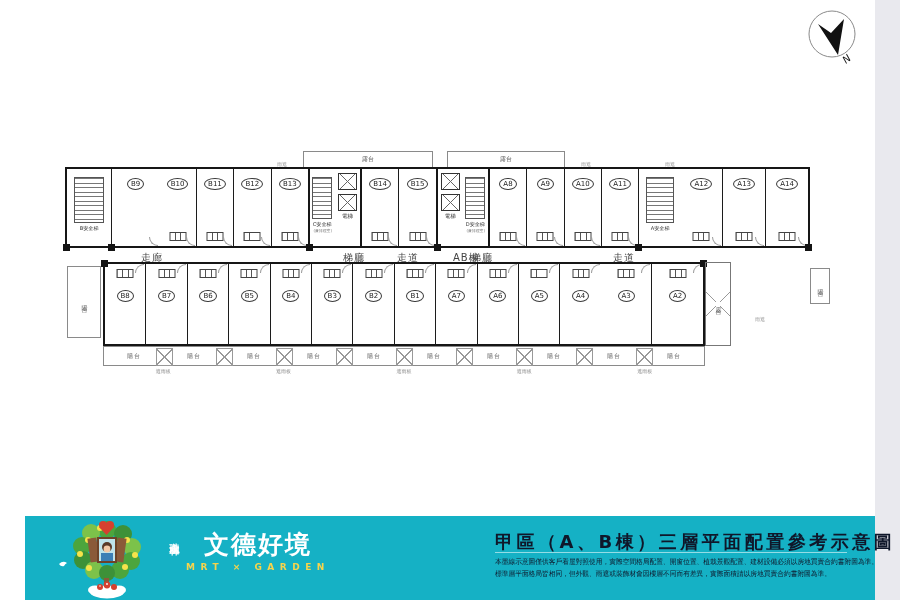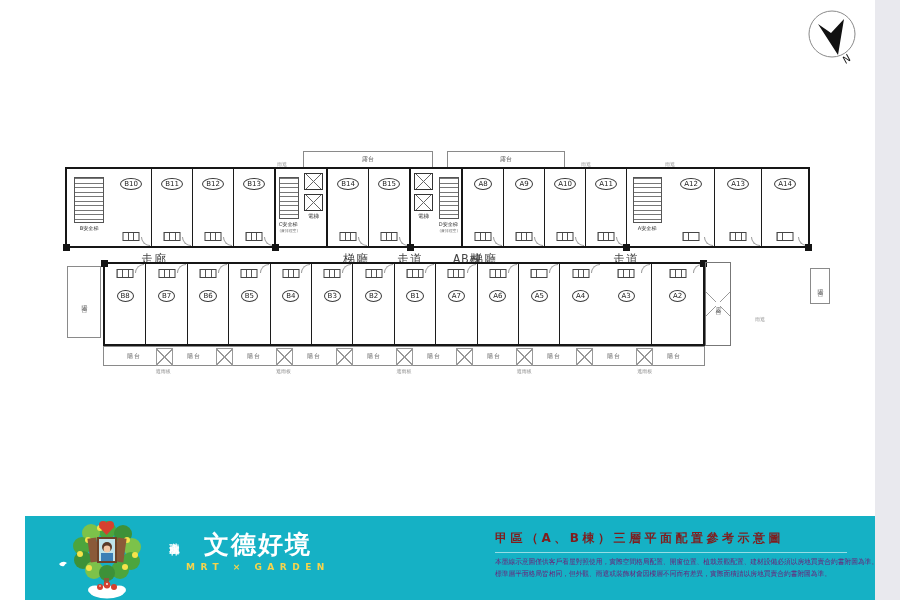--- a/index.html
+++ b/index.html
@@ -15,21 +15,21 @@
   .bump{position:absolute;height:16px;border:1px solid #8a8a8a;border-bottom:none;background:#fff;
         display:flex;align-items:center;justify-content:center;font-size:6px;color:#555;}
   .bump1{left:238px;top:1px;width:130px;}
   .bump2{left:382px;top:1px;width:118px;}
   .rain{position:absolute;font-size:5px;color:#999;}
 
   .top-strip{position:absolute;left:0;top:17px;width:745px;height:81px;border:2px solid #161616;
              background:#fff;display:flex;}
   .top-strip>div{position:relative;}
   .corridor{position:absolute;left:0;top:98px;width:745px;height:14px;}
-  .corridor span{position:absolute;top:3px;font-size:12px;color:#444;letter-spacing:1px;font-family:Liberation Mono, monospace;}
+  .corridor span{position:absolute;top:3px;font-size:10px;color:#444;letter-spacing:1px;}
   .bottom-strip{position:absolute;left:38px;top:112px;width:602px;height:84px;border:2px solid #161616;
                 background:#fff;display:flex;}
   .bottom-strip>div{position:relative;}
 
   .unit{flex:1;position:relative;border-left:1.4px solid #1c1c1c;display:flex;flex-direction:column;align-items:center;background:#fff;}
   .unit:first-of-type{border-left:none;}
   .circ{min-width:15px;height:12px;padding:0 3px;border:0.9px solid #3a3a3a;border-radius:50%;
         display:flex;align-items:center;justify-content:center;font-size:7px;color:#222;background:#fff;white-space:nowrap;}
   .top-strip .circ{margin-top:9px;}
   .bottom-strip .circ{margin-top:26px;}
@@ -85,23 +85,23 @@
   .canopy-row span{font-size:5px;color:#8d8d8d;}
 
   
   .footer{position:absolute;left:25px;top:516px;width:850px;height:84px;background:var(--teal,#15b1c5);}
   .logo{position:absolute;left:28px;top:2px;width:108px;height:82px;}
   .brand{position:absolute;left:142px;top:16px;display:flex;align-items:flex-start;}
   .brand-vert{writing-mode:vertical-rl;font-size:10px;font-weight:bold;color:#fff;letter-spacing:1px;margin:3px 5px 0 0;}
   .brand-main{display:flex;flex-direction:column;align-items:center;}
   .brand-name{font-size:25px;font-weight:bold;color:#fff;letter-spacing:2px;line-height:1.05;}
   .brand-sub{font-size:9px;font-weight:bold;color:var(--gold,#f7d44b);letter-spacing:5.5px;margin-top:4px;}
-  .sec-title{position:absolute;left:470px;top:14px;font-size:12px;font-weight:bold;color:#7f1d1d;letter-spacing:3.5px;white-space:nowrap;}
+  .sec-title{position:absolute;left:470px;top:14px;font-size:18px;font-weight:bold;color:#0f172a;letter-spacing:3.5px;white-space:nowrap;}
   .divider{position:absolute;left:470px;top:36px;width:352px;height:1px;background:rgba(255,255,255,.55);}
-  .disc{position:absolute;left:470px;top:41px;width:392px;color:#701a75;}
+  .disc{position:absolute;left:470px;top:41px;width:392px;color:#0f172a;}
   .disc div{font-size:7px;line-height:1.7;white-space:nowrap;transform-origin:left top;transform:scaleX(.96);}
 </style>
 </head>
 <body>
 
 <div class="canvas">
 
   <svg class="compass" viewBox="0 0 56 62">
     <circle cx="26" cy="26" r="23" fill="none" stroke="#8a8a8a" stroke-width="1"></circle>
     <polygon points="12,16 25,25 38,11 32,47" fill="#111"></polygon>
@@ -117,20 +117,24 @@
         <span>露台</span>
       </div>
     <span class="rain" style="left:212px;top:11px;">雨遮</span>
     <span class="rain" style="left:516px;top:11px;">雨遮</span>
     <span class="rain" style="left:600px;top:11px;">雨遮</span>
 
     <div class="top-strip">
       <div class="stairblock first">
         <span class="stairglyph"></span>
         <span class="stairlabel">B安全梯</span>
+      </div>
+      <div class="unit" style="flex:1.3;">
+        <span class="circ">B9</span>
+        <span class="arc"></span>
       </div>
       <div style="display:contents;">
         
       
           <div class="unit">
             <span class="circ">B10</span>
             <span class="bath"></span>
             <span class="arc"></span>
           </div>
         

